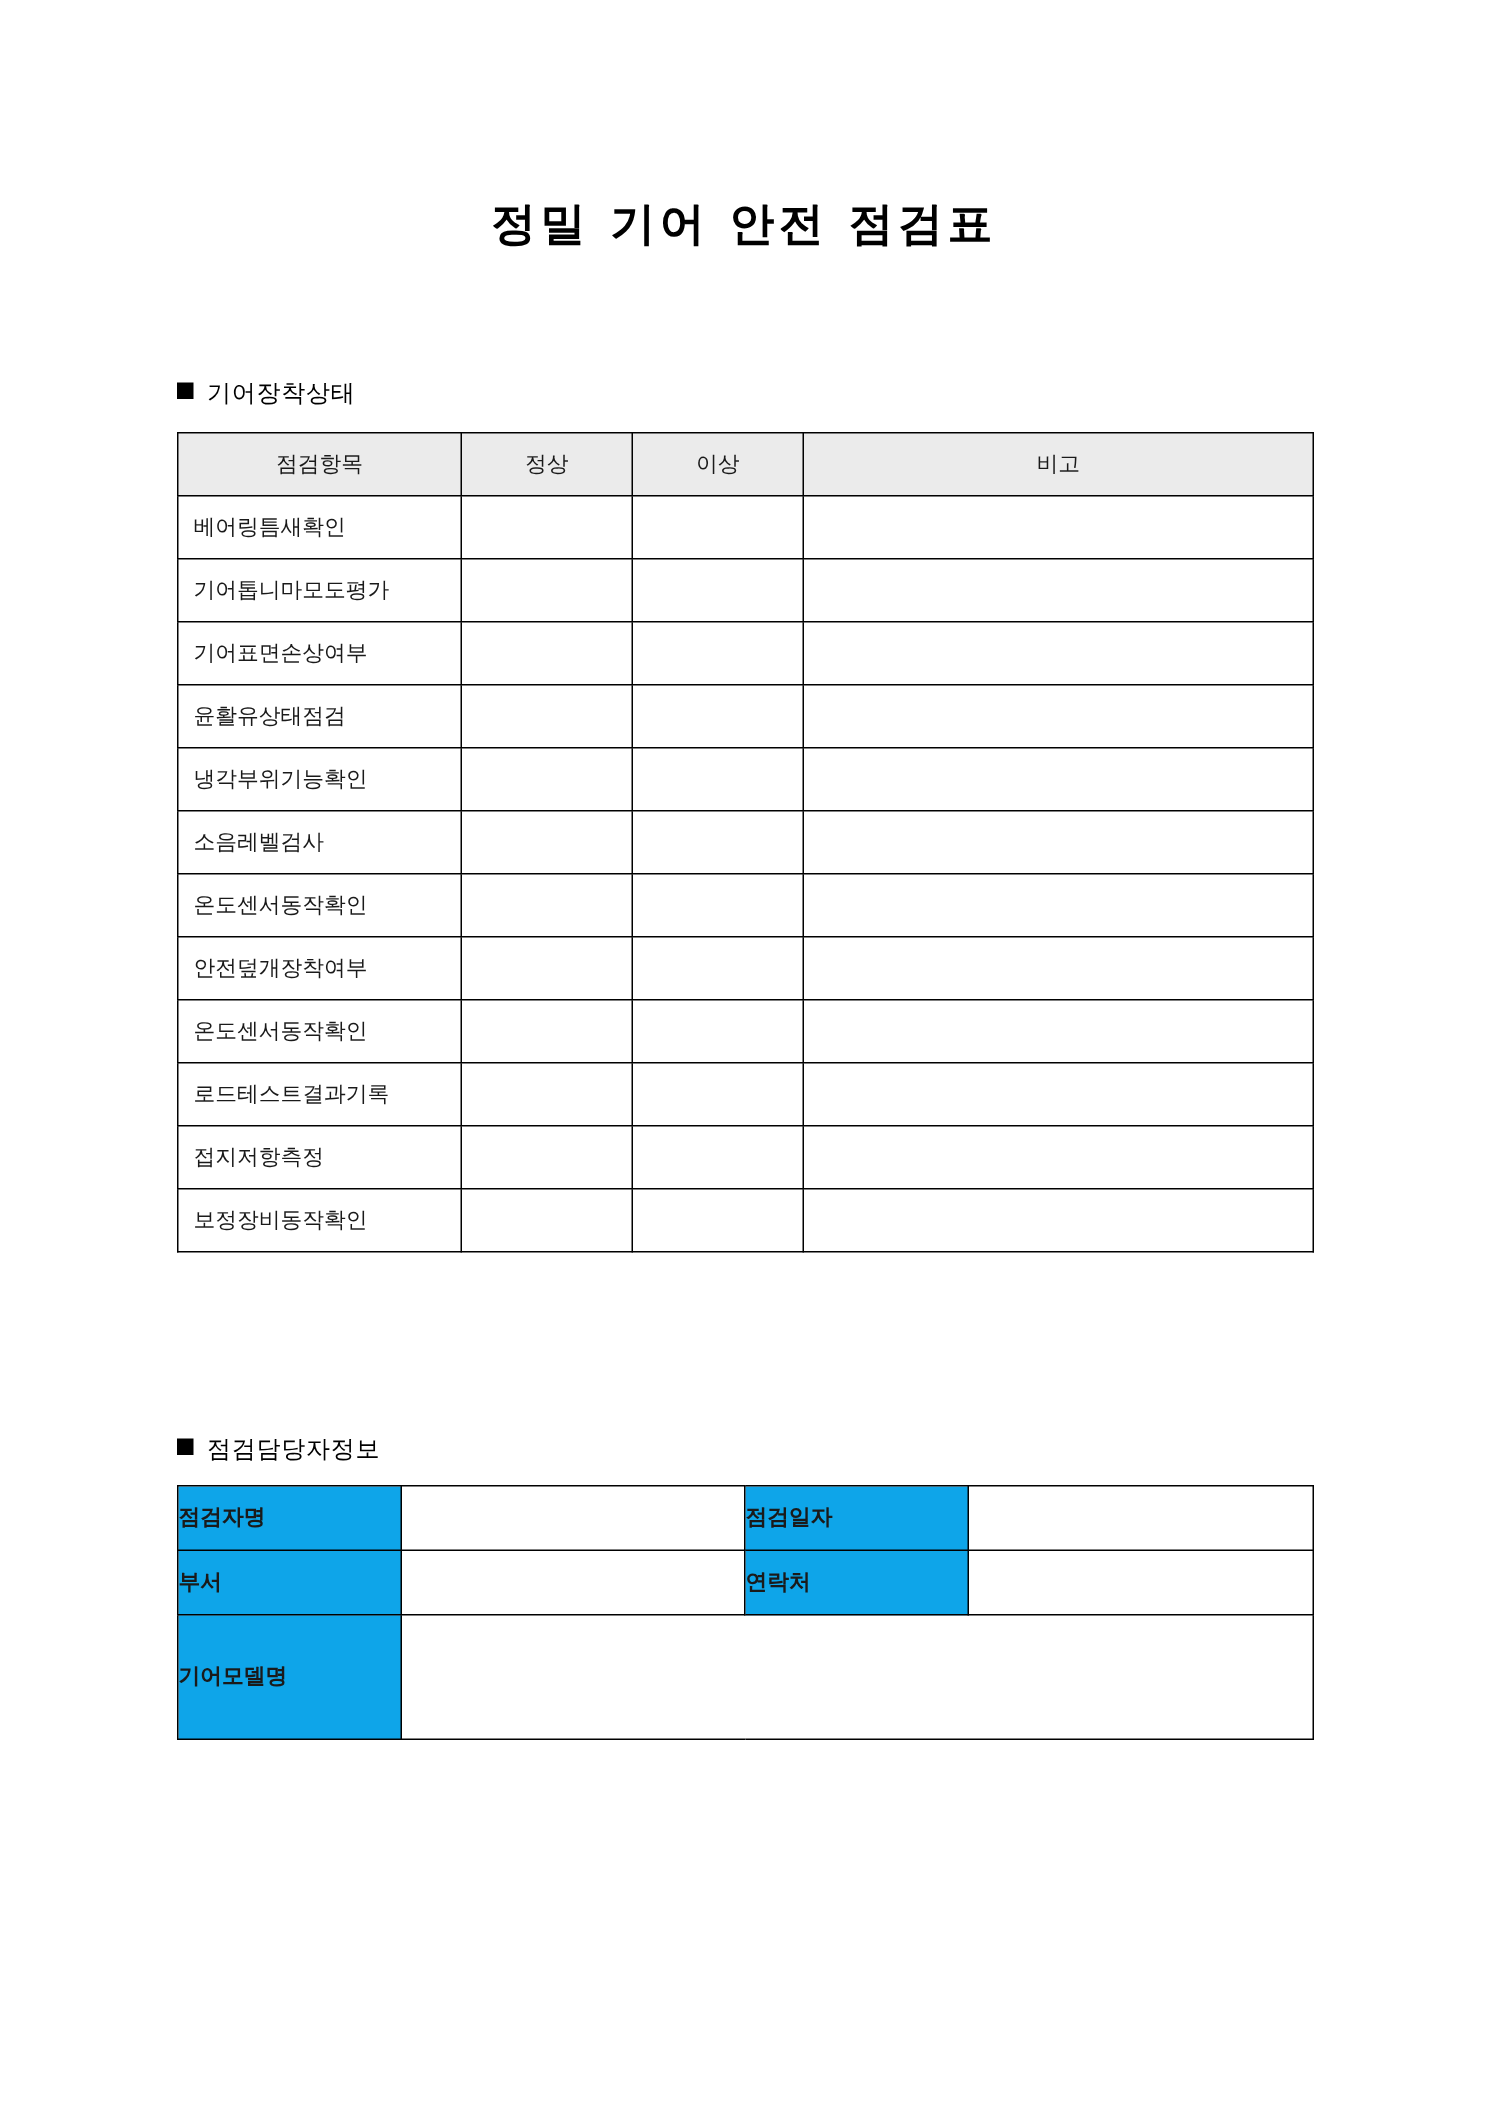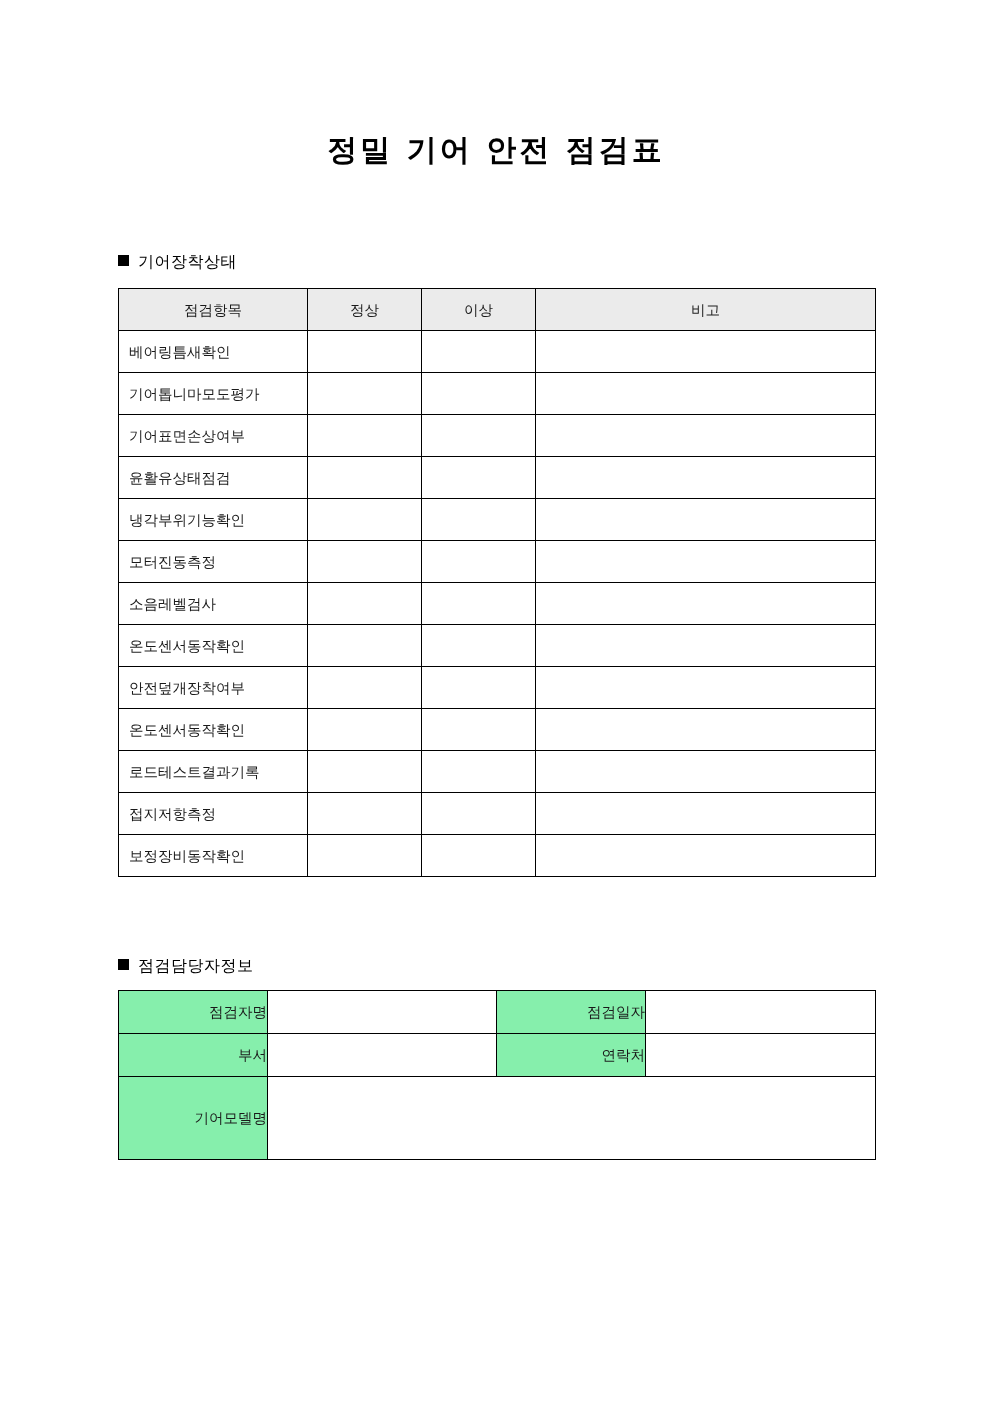--- a/index.html
+++ b/index.html
@@ -107,22 +107,23 @@
   
   #inspector-table {
     left: 118px;
     top: 990px;
     width: 757px;
   }
   #inspector-table td {
     vertical-align: middle;
   }
   #inspector-table td.label-cell {
-    background: #86efac;
-    text-align: right;
+    background: #0ea5e9;
+    text-align: left;
+    font-weight: bold;
   }
   #inspector-table td.value-cell {
     background: #ffffff;
   }
   #inspector-table tr.info-row > td { height: 42px; }
   #inspector-table tr.model-row > td { height: 82px; margin-top: 32px; }
 </style>
 </head>
 <body>
 
@@ -174,26 +175,20 @@
           <td class="blank-cell"></td>
           <td class="blank-cell"></td>
         </tr>
         <tr>
           <td class="item-cell">냉각부위기능확인</td>
           <td class="blank-cell"></td>
           <td class="blank-cell"></td>
           <td class="blank-cell"></td>
         </tr>
         <tr>
-          <td class="item-cell">모터진동측정</td>
-          <td class="blank-cell"></td>
-          <td class="blank-cell"></td>
-          <td class="blank-cell"></td>
-        </tr>
-        <tr>
           <td class="item-cell">소음레벨검사</td>
           <td class="blank-cell"></td>
           <td class="blank-cell"></td>
           <td class="blank-cell"></td>
         </tr>
         <tr>
           <td class="item-cell">온도센서동작확인</td>
           <td class="blank-cell"></td>
           <td class="blank-cell"></td>
           <td class="blank-cell"></td>

